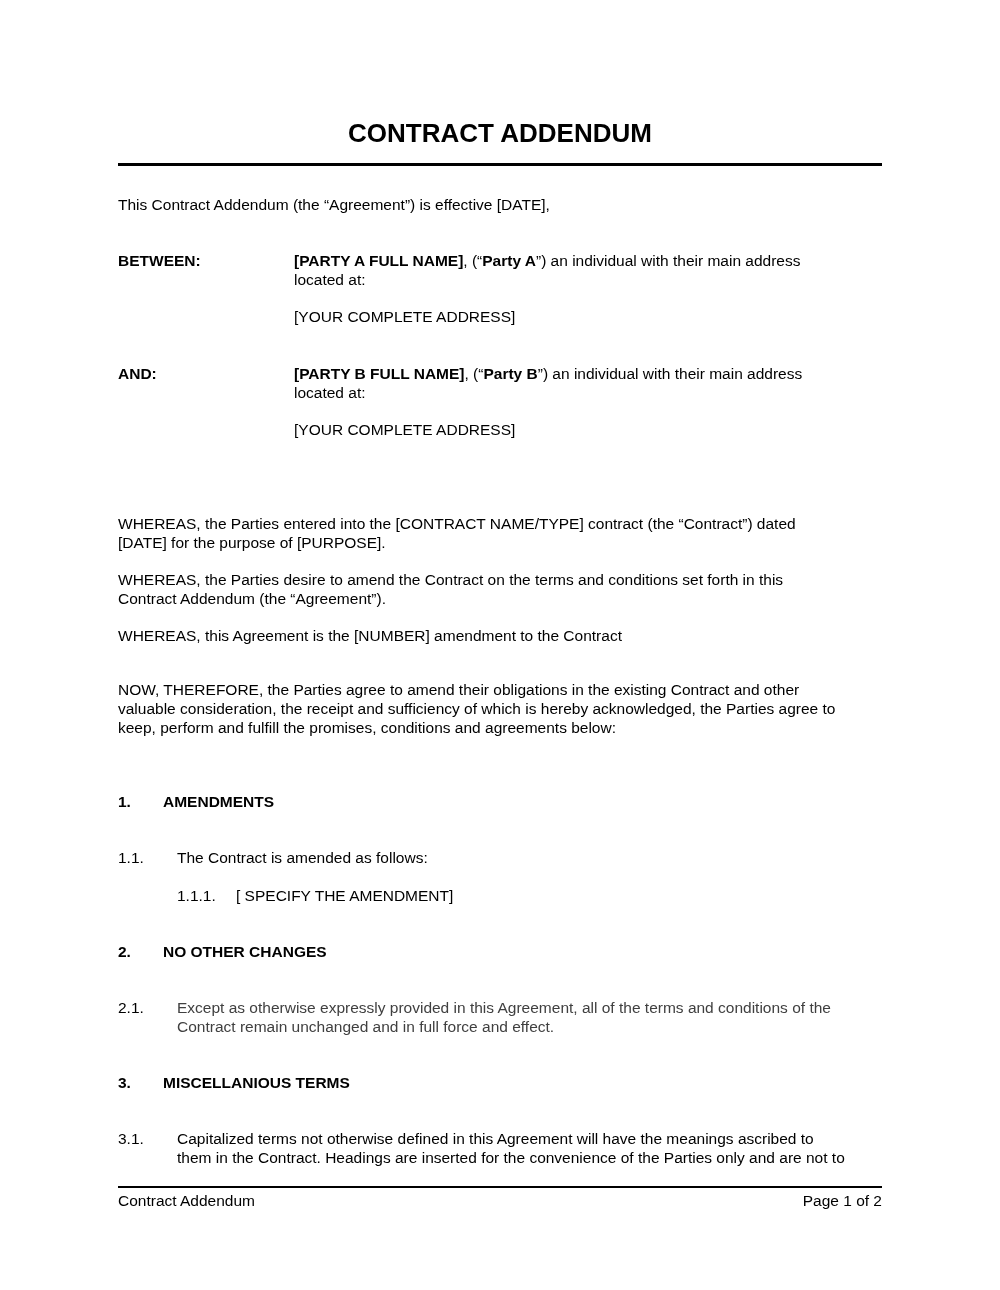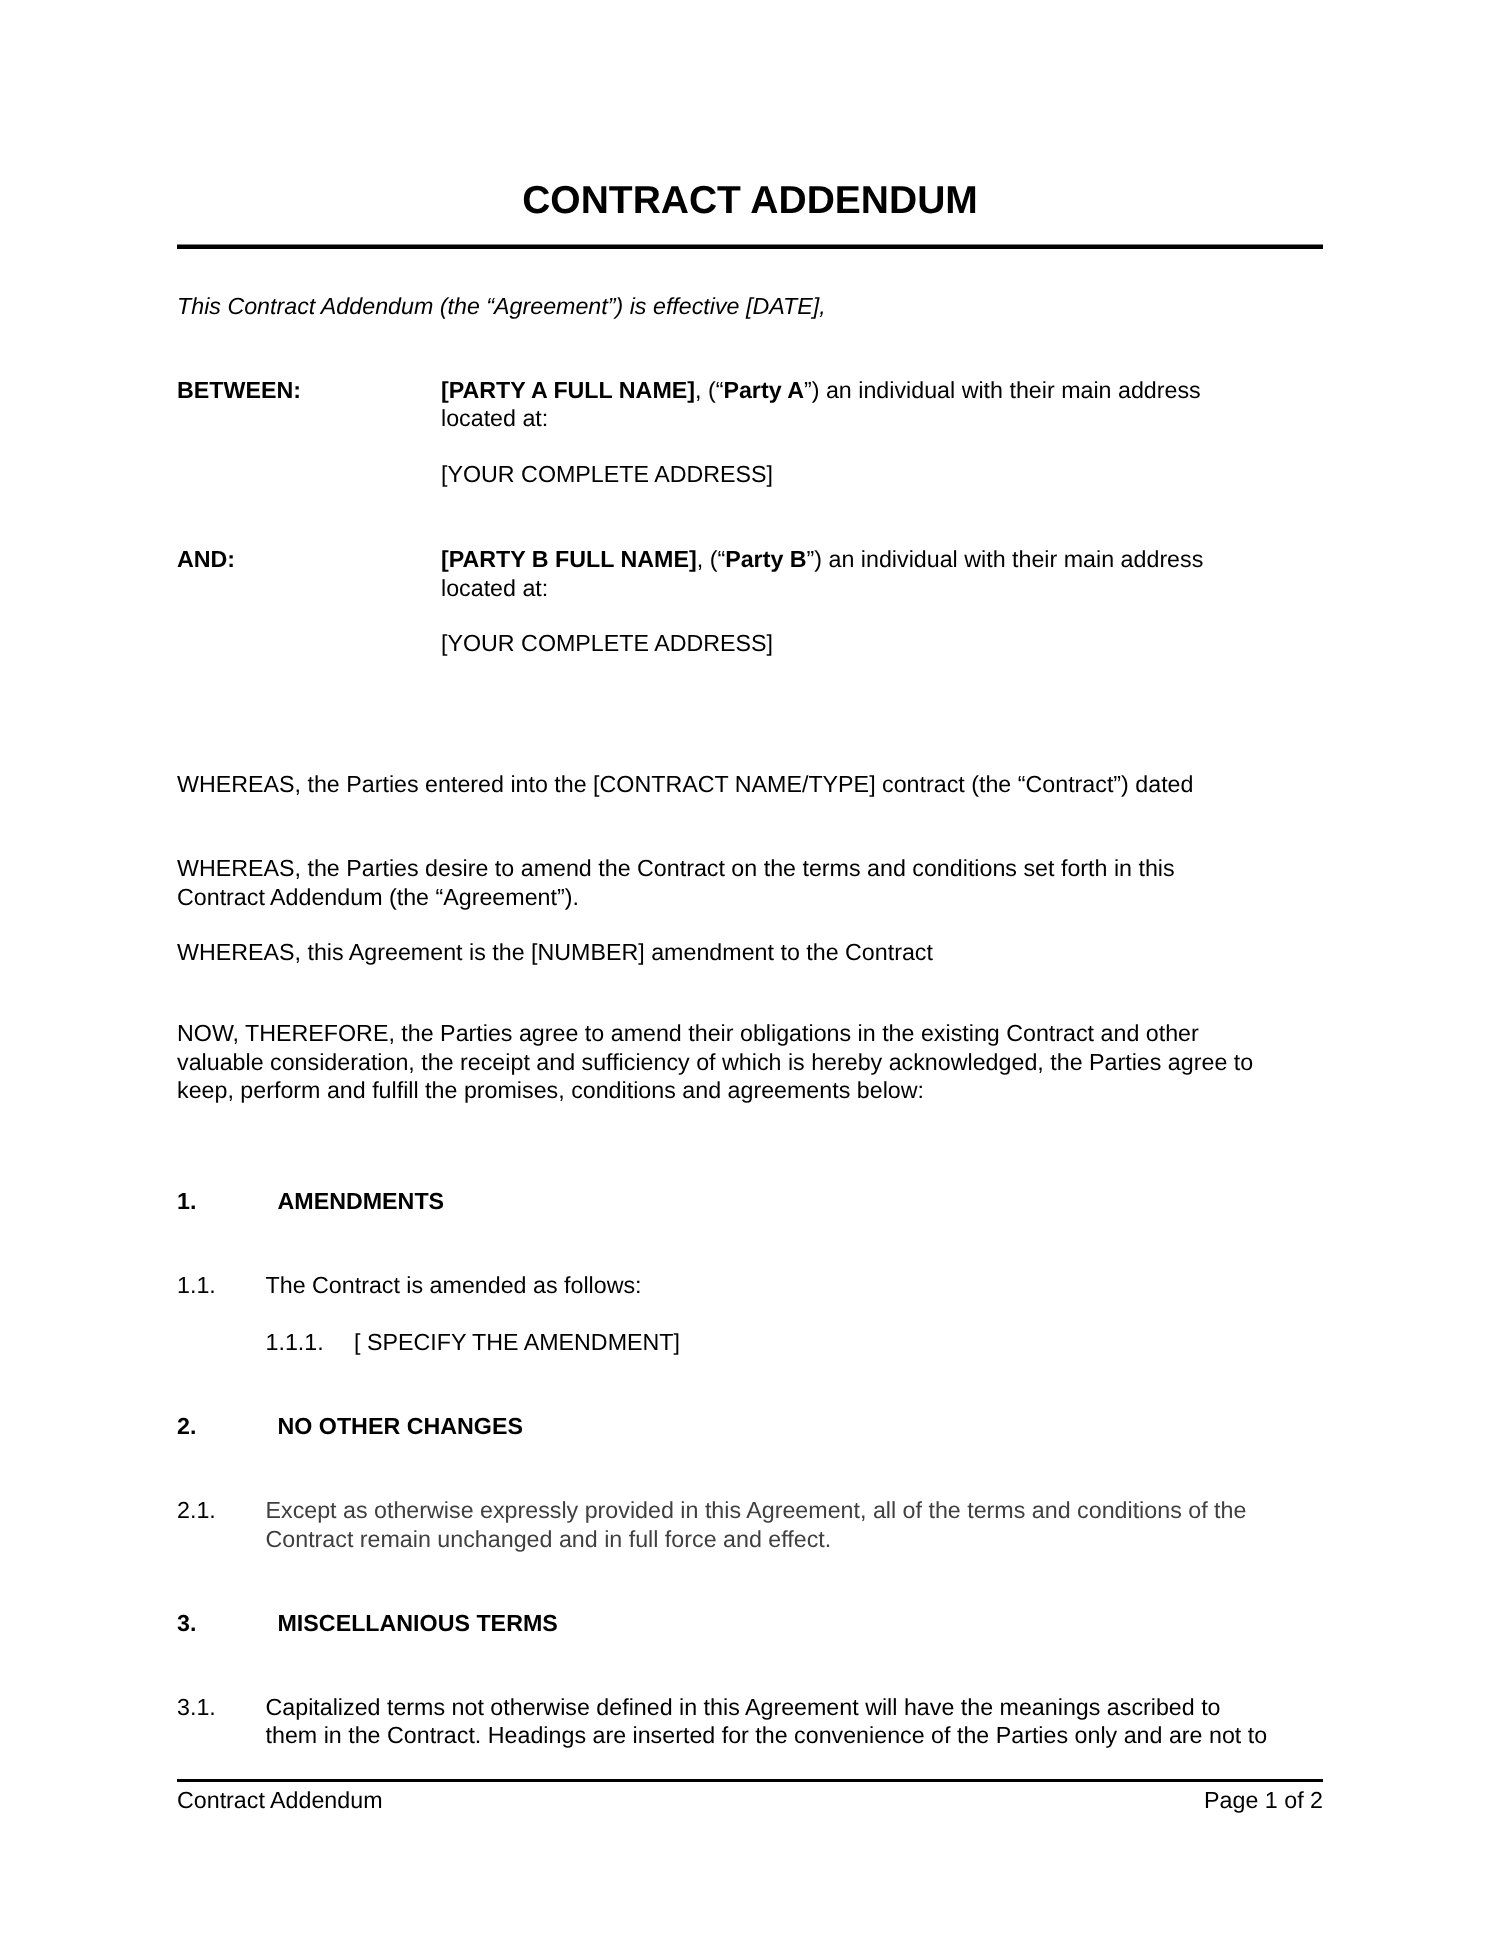--- a/index.html
+++ b/index.html
@@ -59,21 +59,21 @@
       width: 588px;
     }
     .party-col b { font-weight: bold; }
     .sec-num {
       position: absolute;
       left: 0;
       font-weight: bold;
     }
     .sec-title {
       position: absolute;
-      left: 67px;
+      left: 45px;
       font-weight: bold;
       text-align: right;
     }
     .sub-num {
       position: absolute;
       left: 0;
     }
     .sub-text {
       position: absolute;
       left: 59px;
@@ -109,21 +109,21 @@
     }
   </style>
 </head>
 <body>
 
 <div class="page">
 
   <div class="title">CONTRACT ADDENDUM</div>
   <div class="title-rule"></div>
 
-  <div class="abs" style="top:195px;font-style:italic;">This Contract Addendum (the “Agreement”) is effective [DATE],</div>
+  <div class="abs" style="top:195px;">This Contract Addendum (the “Agreement”) is effective [DATE],</div>
 
   <div>
     <div class="label-col" style="top:251px;">BETWEEN:</div>
     <div class="party-col" style="top:251px;">
       <div><b>[PARTY A FULL NAME]</b><span>, (“</span><b>Party A</b><span>”) an individual with their main address</span></div>
       <div>located at:</div>
       <div style="margin-top:18px;">[YOUR COMPLETE ADDRESS]</div>
     </div>
   </div>
 
@@ -132,20 +132,21 @@
     <div class="party-col" style="top:364px;">
       <div><b>[PARTY B FULL NAME]</b><span>, (“</span><b>Party B</b><span>”) an individual with their main address</span></div>
       <div>located at:</div>
       <div style="margin-top:18px;">[YOUR COMPLETE ADDRESS]</div>
     </div>
   </div>
 
 
   <div class="abs" style="top:514px;">
     <div>WHEREAS, the Parties entered into the [CONTRACT NAME/TYPE] contract (the “Contract”) dated</div>
+    <div>[DATE] for the purpose of [PURPOSE].</div>
   </div>
 
   <div class="abs" style="top:570px;">
     <div>WHEREAS, the Parties desire to amend the Contract on the terms and conditions set forth in this</div>
     <div>Contract Addendum (the “Agreement”).</div>
   </div>
 
   <div class="abs" style="top:626px;">
     <div>WHEREAS, this Agreement is the [NUMBER] amendment to the Contract</div>
   </div>

